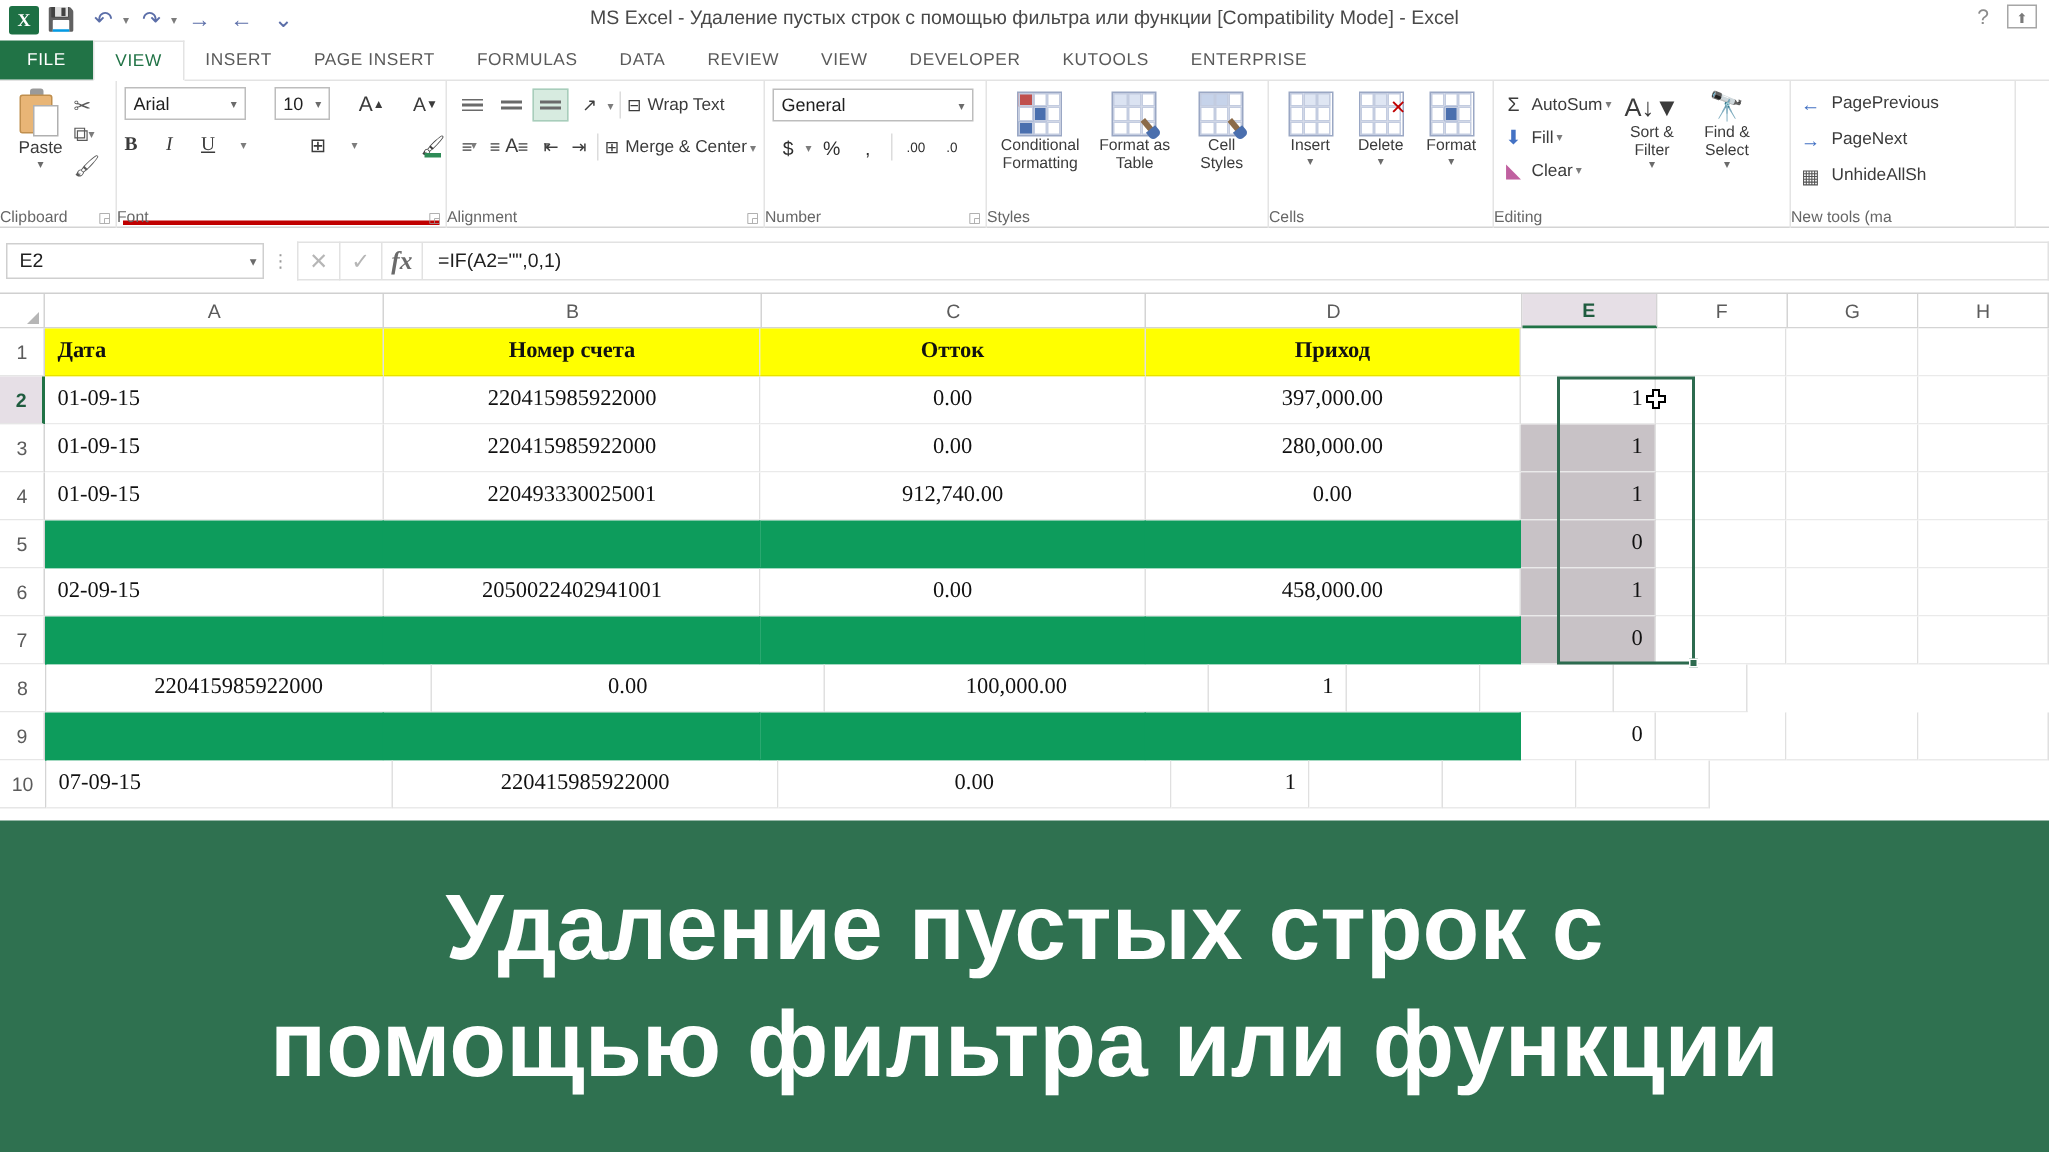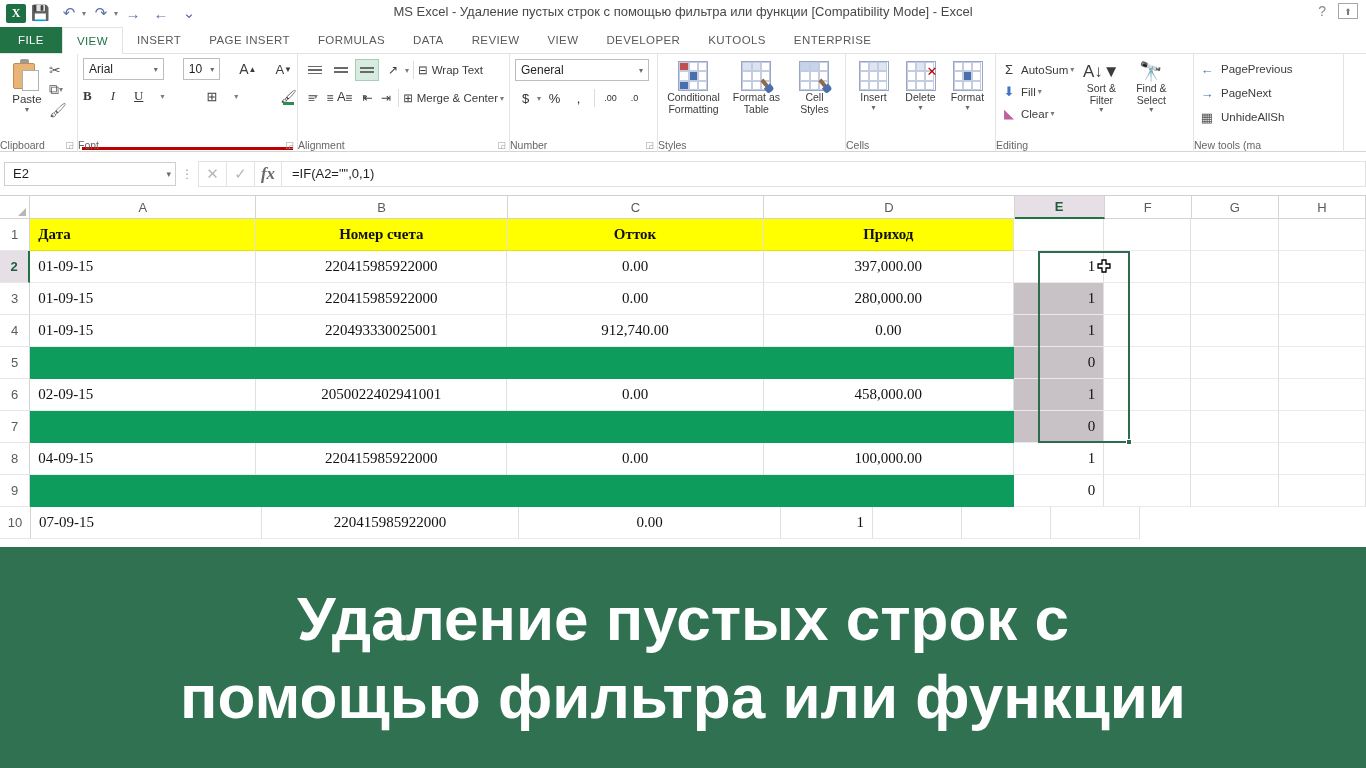--- a/index.html
+++ b/index.html
@@ -667,21 +667,20 @@
         <div class="cell green" style="width:262px"></div>
         <div class="cell green" style="width:256px"></div>
         <div class="cell rgt selE" style="width:92px">0</div>
         <div class="cell" style="width:89px"></div>
         <div class="cell" style="width:89px"></div>
         <div class="cell" style="width:89px"></div>
       </div>
 
       <div class="row">
         <div class="rh">8</div>
-        <div class="cell" style="width:231px">04-09-15</div>
         <div class="cell ctr" style="width:257px">220415985922000</div>
         <div class="cell ctr" style="width:262px">0.00</div>
         <div class="cell ctr" style="width:256px">100,000.00</div>
         <div class="cell rgt" style="width:92px">1</div>
         <div class="cell" style="width:89px"></div>
         <div class="cell" style="width:89px"></div>
         <div class="cell" style="width:89px"></div>
       </div>
 
       <div class="row">

